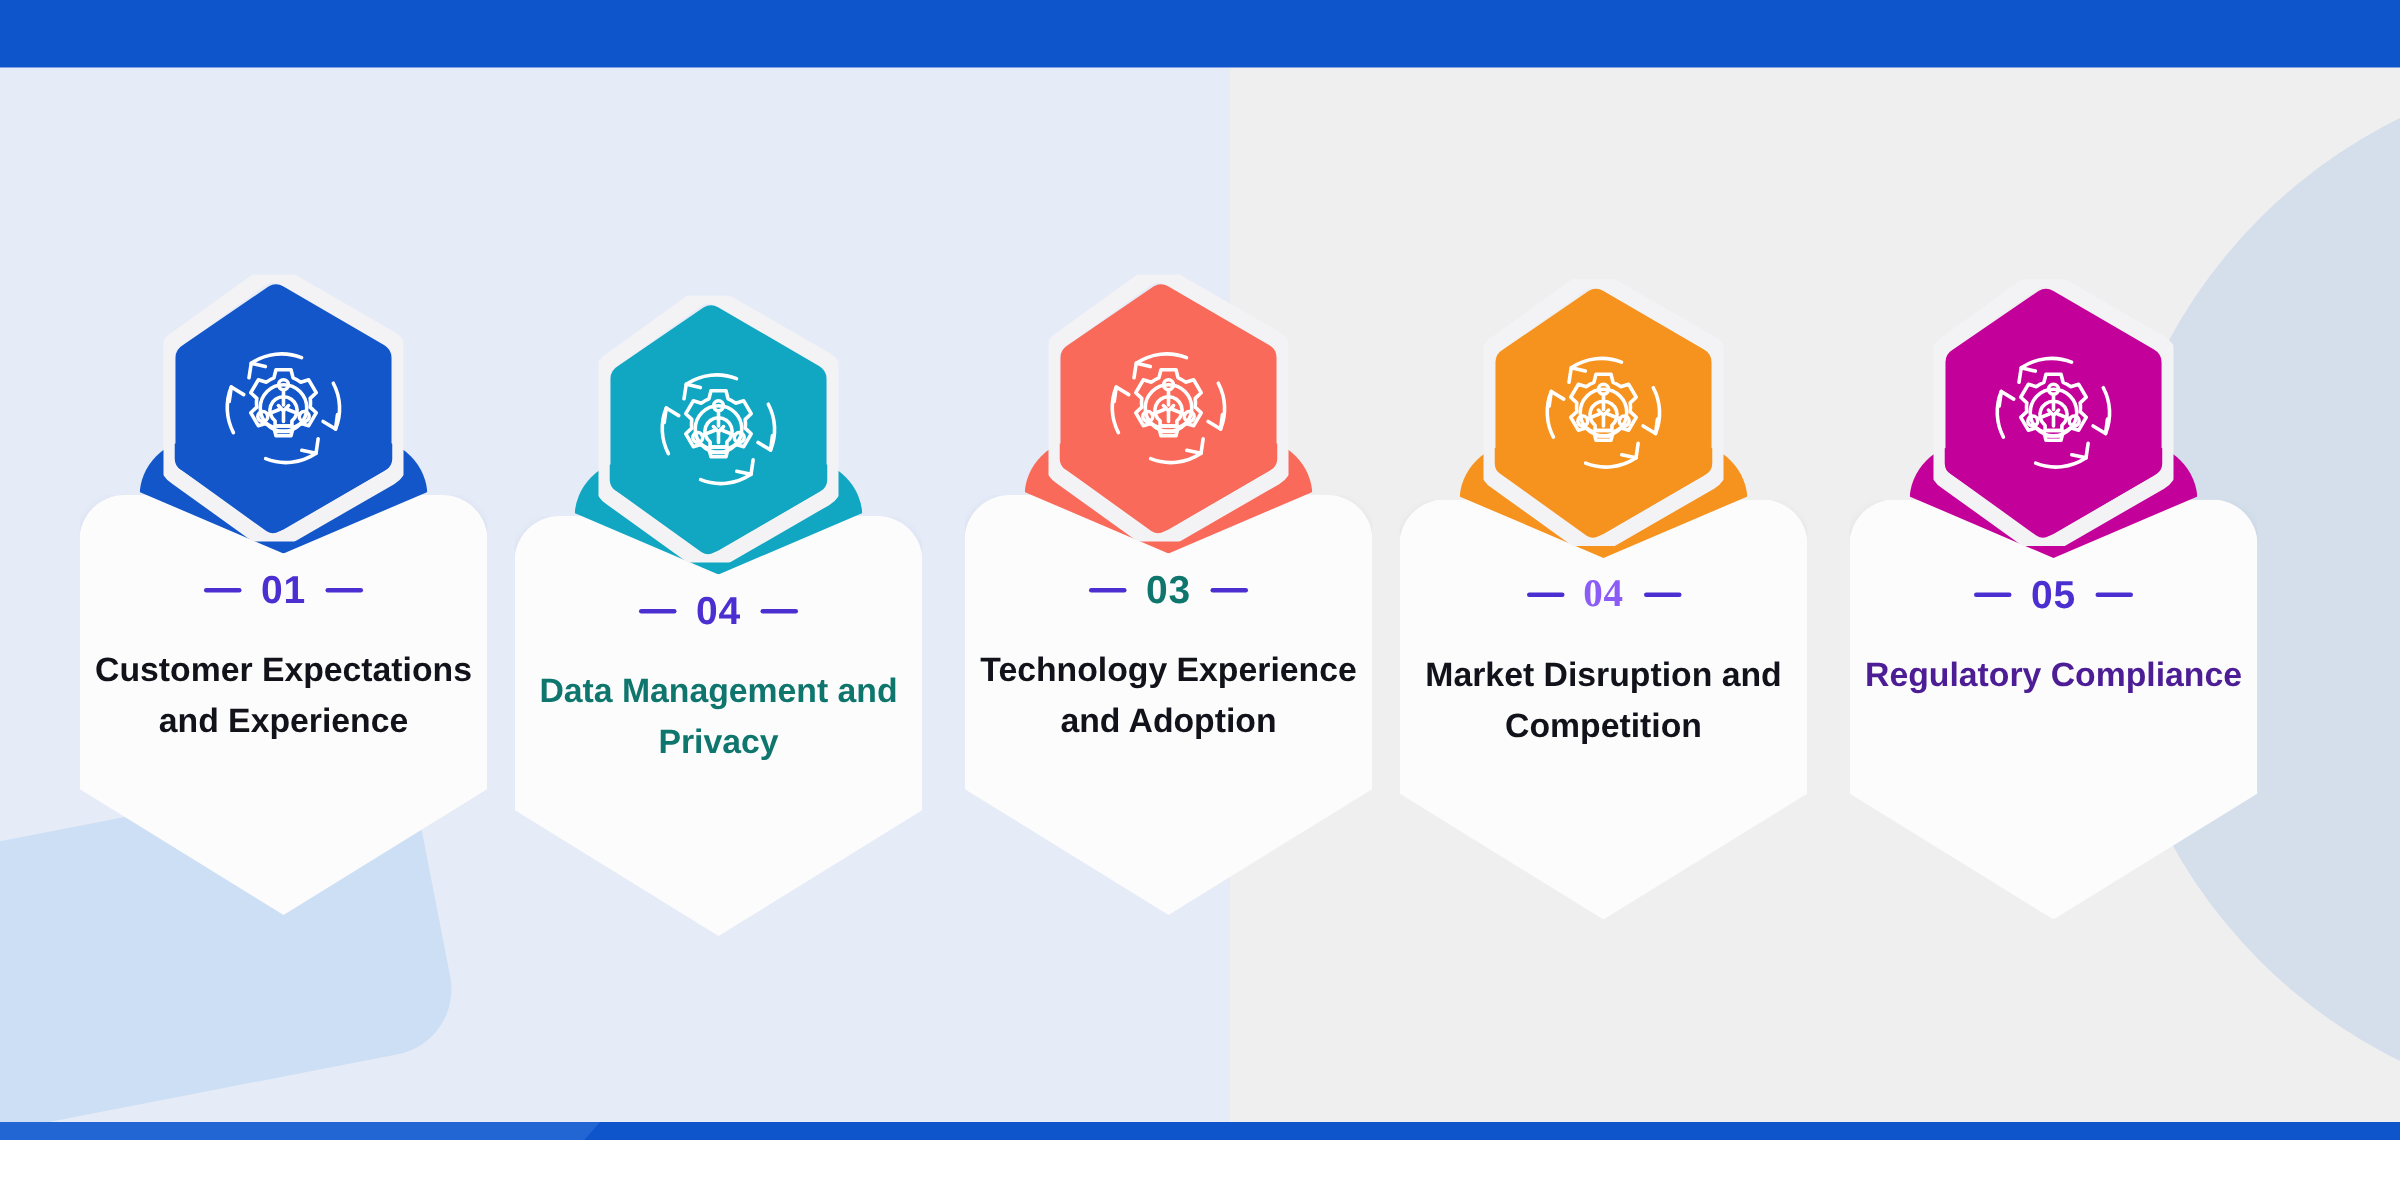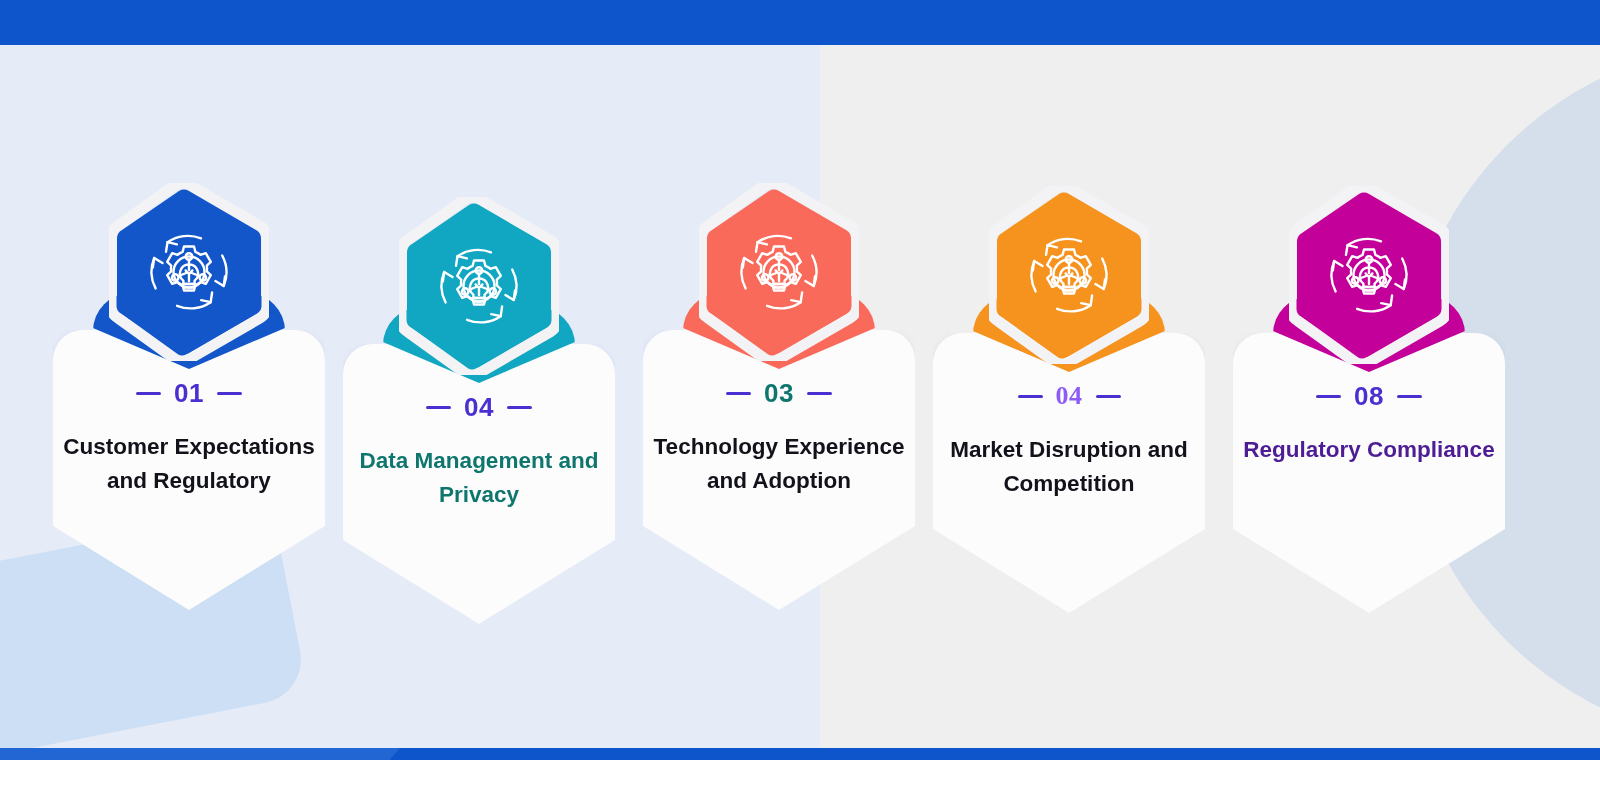--- a/index.html
+++ b/index.html
@@ -178,21 +178,21 @@
   <div class="card-wrap" style="left: 53px; top: 183px;">
 
     <div class="card" style="background: rgb(252, 252, 253);"></div>
 
     <div class="numrow">
       <span class="dash" style="background: rgb(75, 47, 208);"></span>
       <span class="num" style="color: rgb(75, 47, 208);">01</span>
       <span class="dash" style="background: rgb(75, 47, 208);"></span>
     </div>
 
-    <div class="title" style="color: rgb(18, 18, 26);">Customer Expectations and Regulatory</div>
+    <div class="title" style="color: rgb(18, 18, 26);">Customer Expectations and Experience</div>
 
     <div class="badge">
       <div class="ribbon" style="background: rgb(18, 86, 202);"></div>
       <div class="hex">
         <svg viewBox="0 0 160 178" width="160" height="178">
           <path class="hex-outline" d="M80 2 L151 43 A14 14 0 0 1 158 55 L158 123 A14 14 0 0 1 151 135 L80 176 A14 14 0 0 1 66 176 L9 135 A14 14 0 0 1 2 123 L2 55 A14 14 0 0 1 9 43 L66 2 A14 14 0 0 1 80 2 Z" fill="none" stroke="#f3f3f5" stroke-width="11"></path>
           <path class="hex-fill" d="M80 8 L147 47 A10 10 0 0 1 152 56 L152 122 A10 10 0 0 1 147 131 L80 170 A10 10 0 0 1 70 170 L13 131 A10 10 0 0 1 8 122 L8 56 A10 10 0 0 1 13 47 L70 8 A10 10 0 0 1 80 8 Z" fill="#1256ca"></path>
           <g transform="translate(80,89)" fill="none" stroke="#ffffff" stroke-width="2.4" stroke-linecap="round" stroke-linejoin="round">
             <path d="M-21.5 -29.8 a36 36 0 0 1 33.5 -3.8"></path>
             <path d="M-21.5 -29.8 l-1.5 9.6 M-21.5 -29.8 l9.4 2.2"></path>
@@ -358,21 +358,21 @@
     </div>
 
   </div>
 
   <div class="card-wrap" style="left: 1233px; top: 186px;">
 
     <div class="card" style="background: rgb(252, 252, 253);"></div>
 
     <div class="numrow">
       <span class="dash" style="background: rgb(75, 47, 208);"></span>
-      <span class="num" style="color: rgb(75, 47, 208);">08</span>
+      <span class="num" style="color: rgb(75, 47, 208);">05</span>
       <span class="dash" style="background: rgb(75, 47, 208);"></span>
     </div>
 
     <div class="title" style="color: #4c1d95;">Regulatory Compliance</div>
 
     <div class="badge">
       <div class="ribbon" style="background: rgb(196, 0, 154);"></div>
       <div class="hex">
         <svg viewBox="0 0 160 178" width="160" height="178">
           <path class="hex-outline" d="M80 2 L151 43 A14 14 0 0 1 158 55 L158 123 A14 14 0 0 1 151 135 L80 176 A14 14 0 0 1 66 176 L9 135 A14 14 0 0 1 2 123 L2 55 A14 14 0 0 1 9 43 L66 2 A14 14 0 0 1 80 2 Z" fill="none" stroke="#f3f3f5" stroke-width="11"></path>

